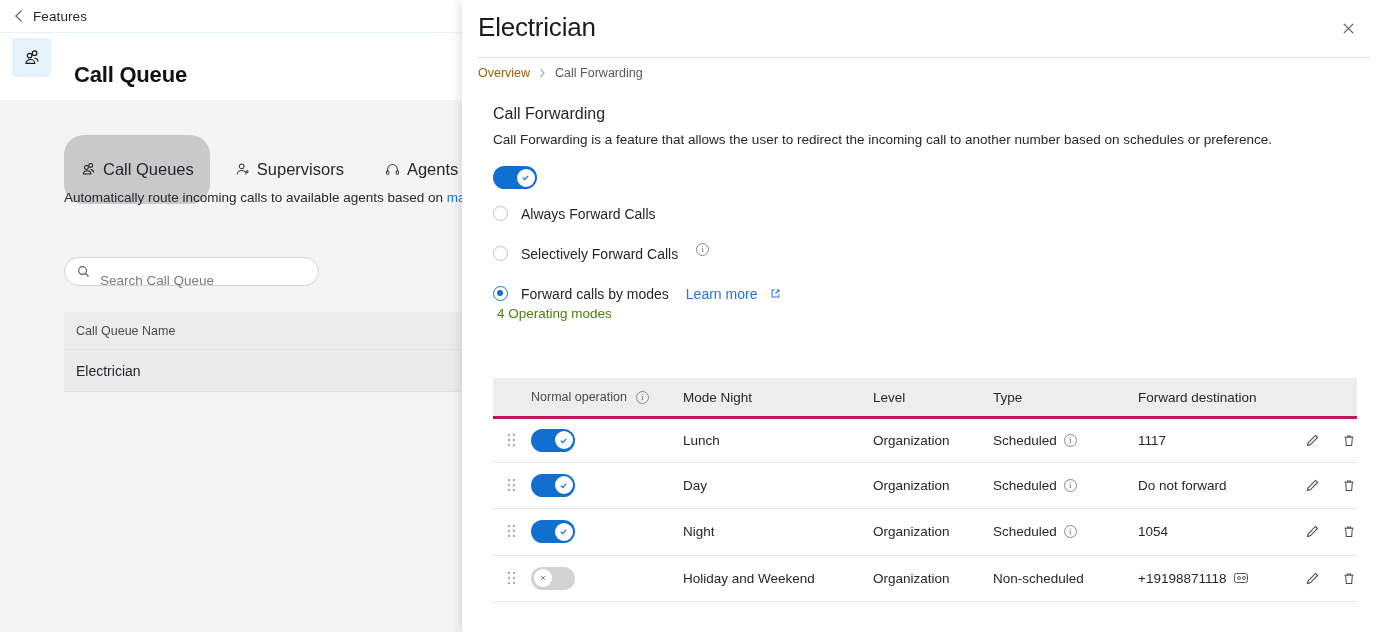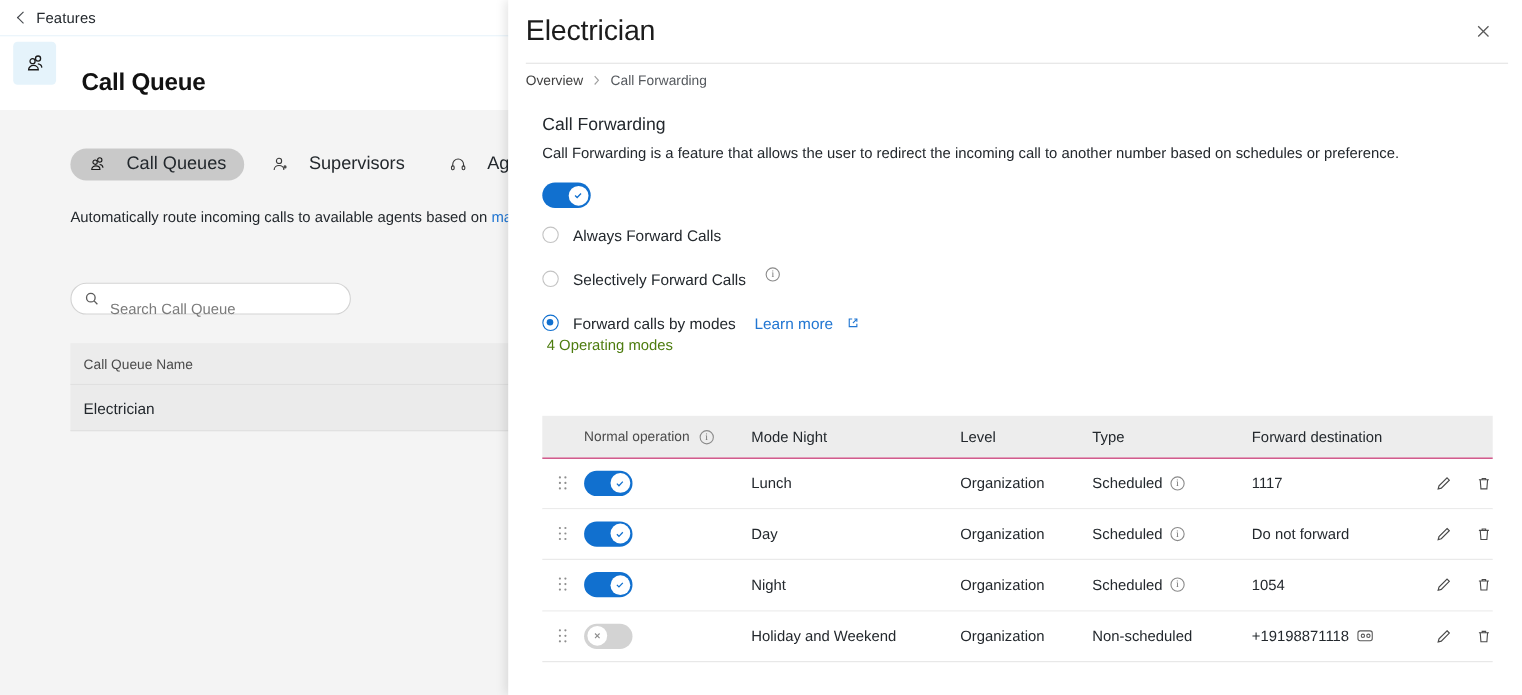--- a/index.html
+++ b/index.html
@@ -38,22 +38,22 @@
   }
   .page-title {
     position:absolute; left:74px; top:62px;
     font-size:22px; font-weight:bold; color:#121212; letter-spacing:-.2px;
   }
 
   .contentarea { position:absolute; top:100px; left:0; width:1384px; height:532px; background:#f4f4f4; }
 
   .tabs { position:absolute; left:64px; top:35px; display:flex; align-items:center; gap:8px; }
   .tab {
-    display:flex; align-items:center; gap:18px;
-    padding:5px 16px; border-radius:20px; font-size:16.5px; color:#23282d;
+    display:flex; align-items:center; gap:6px;
+    padding:25px 16px; border-radius:20px; font-size:16.5px; color:#23282d;
   }
   .tab.active { background:#c9c9c9; font-weight:normal; }
   .tab .t-label { white-space:nowrap; }
 
   .desc {
     position:absolute; left:64px; top:88px; width:530px;
     font-size:13.5px; color:#23282d; line-height:20px;
   }
   .desc .link { color:#2176d2; }
 
@@ -95,21 +95,21 @@
   .close-btn {
     position:absolute; right:26px; top:18px; width:20px; height:20px;
     display:flex; align-items:center; justify-content:center;
   }
   .panel-divider { position:absolute; left:16px; right:13px; top:57px; height:1px; background:#e3e3e3; }
 
   .breadcrumb {
     position:absolute; left:16px; top:66px;
     display:flex; align-items:center; gap:9px; font-size:12.5px;
   }
-  .bc-link { color:#404040; }
+  .bc-link { color:#a16207; }
   .bc-sep { color:#9b9b9b; font-size:11px; }
   .bc-cur { color:#55595e; }
 
   .panel-body { position:absolute; left:0; top:95px; right:0; bottom:0; }
 
   .section-title { position:absolute; left:31px; top:10px; font-size:16px; color:#23282d; }
   .section-desc  { position:absolute; left:31px; top:37px; font-size:13.5px; color:#23282d; }
 
   
   .toggle {
@@ -161,21 +161,21 @@
   
   .mtable { position:absolute; left:31px; top:283px; width:864px; }
   .mthead {
     height:38px; background:#ededed; display:flex; align-items:center;
     font-size:12.5px; color:#4b4b4b;
   }
   .mrow {
     height:46.5px; display:flex; align-items:center;
     border-bottom:1px solid #e6e6e6; background:#fff;
   }
-  .mrow.first { border-top:1px solid #be185d; }
+  .mrow.first { border-top:3px solid #be185d; }
   .c-toggle { width:190px; display:flex; align-items:center; padding-left:15px; gap:16px; }
   .c-mode   { width:190px; font-size:13.5px; color:#23282d; }
   .c-level  { width:120px; font-size:13.5px; color:#23282d; }
   .c-type   { width:145px; font-size:13.5px; color:#23282d; display:flex; align-items:center; gap:7px; }
   .c-dest   { width:165px; font-size:13.5px; color:#23282d; display:flex; align-items:center; gap:8px; }
   .c-act    { flex:1; display:flex; align-items:center; gap:22px; justify-content:flex-start; padding-left:2px; }
 
   .mthead .c-toggle { padding-left:38px; gap:9px; }
   .mthead .c-toggle span { white-space:nowrap; }
 

